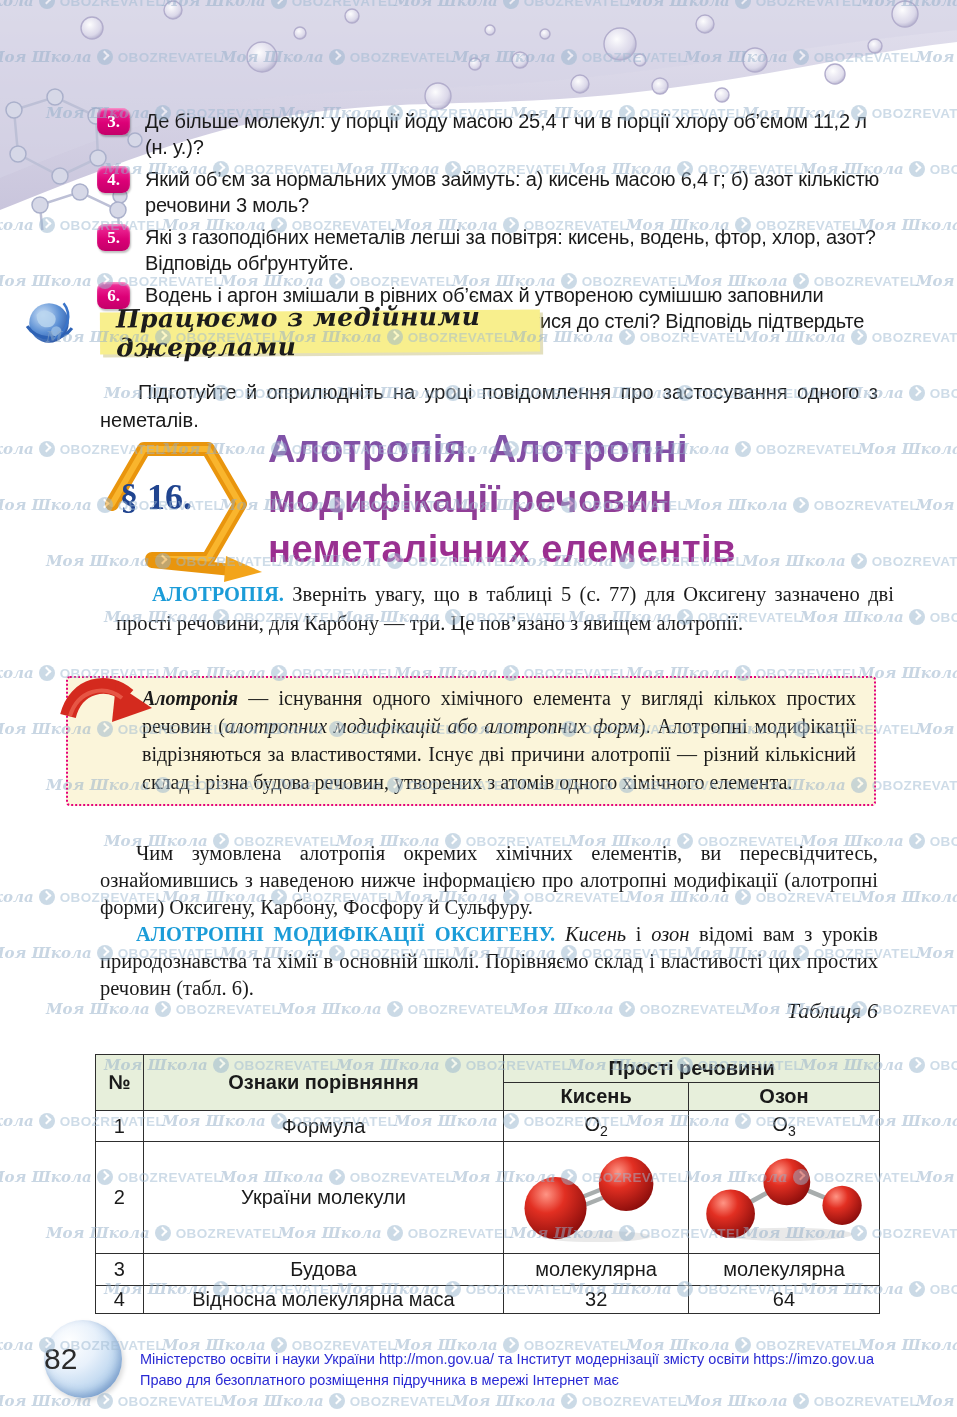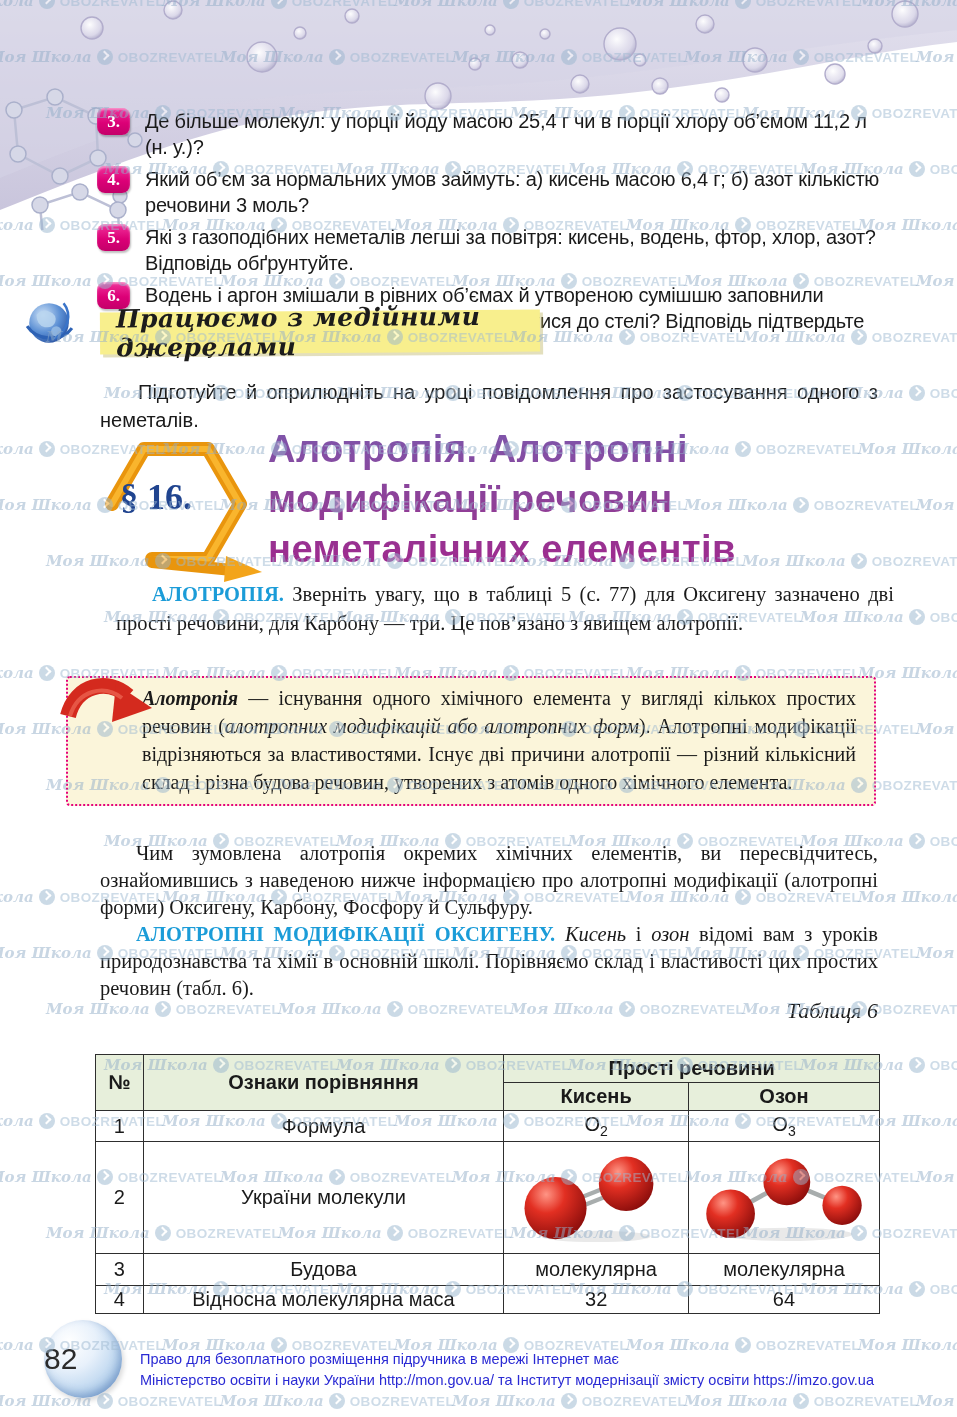--- a/index.html
+++ b/index.html
@@ -284,22 +284,22 @@
       <td>32</td>
       <td>64</td>
     </tr>
   </tbody>
     </table>
 
   <div id="page-bubble">
     <span>82</span>
   </div>
   <div id="footer">
+    <div><span>Міністерство освіти і науки України </span><span class="lnk">http://mon.gov.ua/</span><span> та Інститут модернізації змісту освіти </span><span class="lnk">https://imzo.gov.ua</span></div>
     <div>Право для безоплатного розміщення підручника в мережі Інтернет має</div>
-    <div><span>Міністерство освіти і науки України </span><span class="lnk">http://mon.gov.ua/</span><span> та Інститут модернізації змісту освіти </span><span class="lnk">https://imzo.gov.ua</span></div>
   </div>
 
   <div id="wm-layer">
 
   <div class="wm" style="left: -70px; top: -8px; display: flex;">
       <span class="wm-script">Моя Школа</span>
       <span class="wm-badge"></span>
       <span class="wm-caps">OBOZREVATEL</span>
     </div>
       <div class="wm" style="left: 162px; top: -8px; display: flex;">

